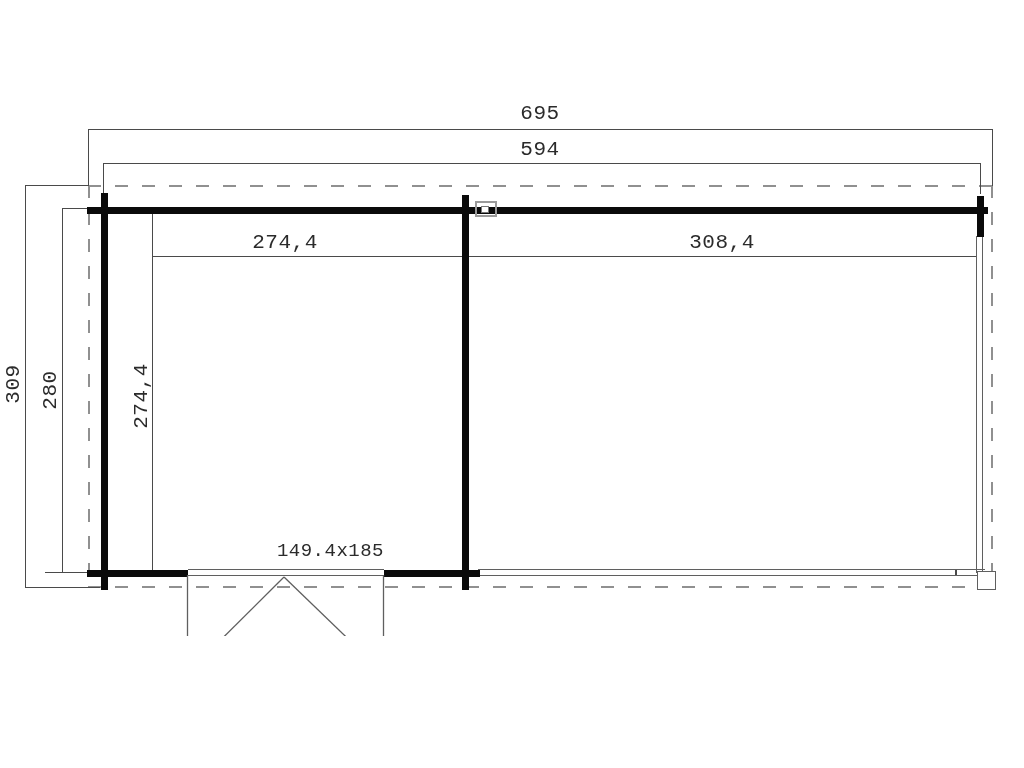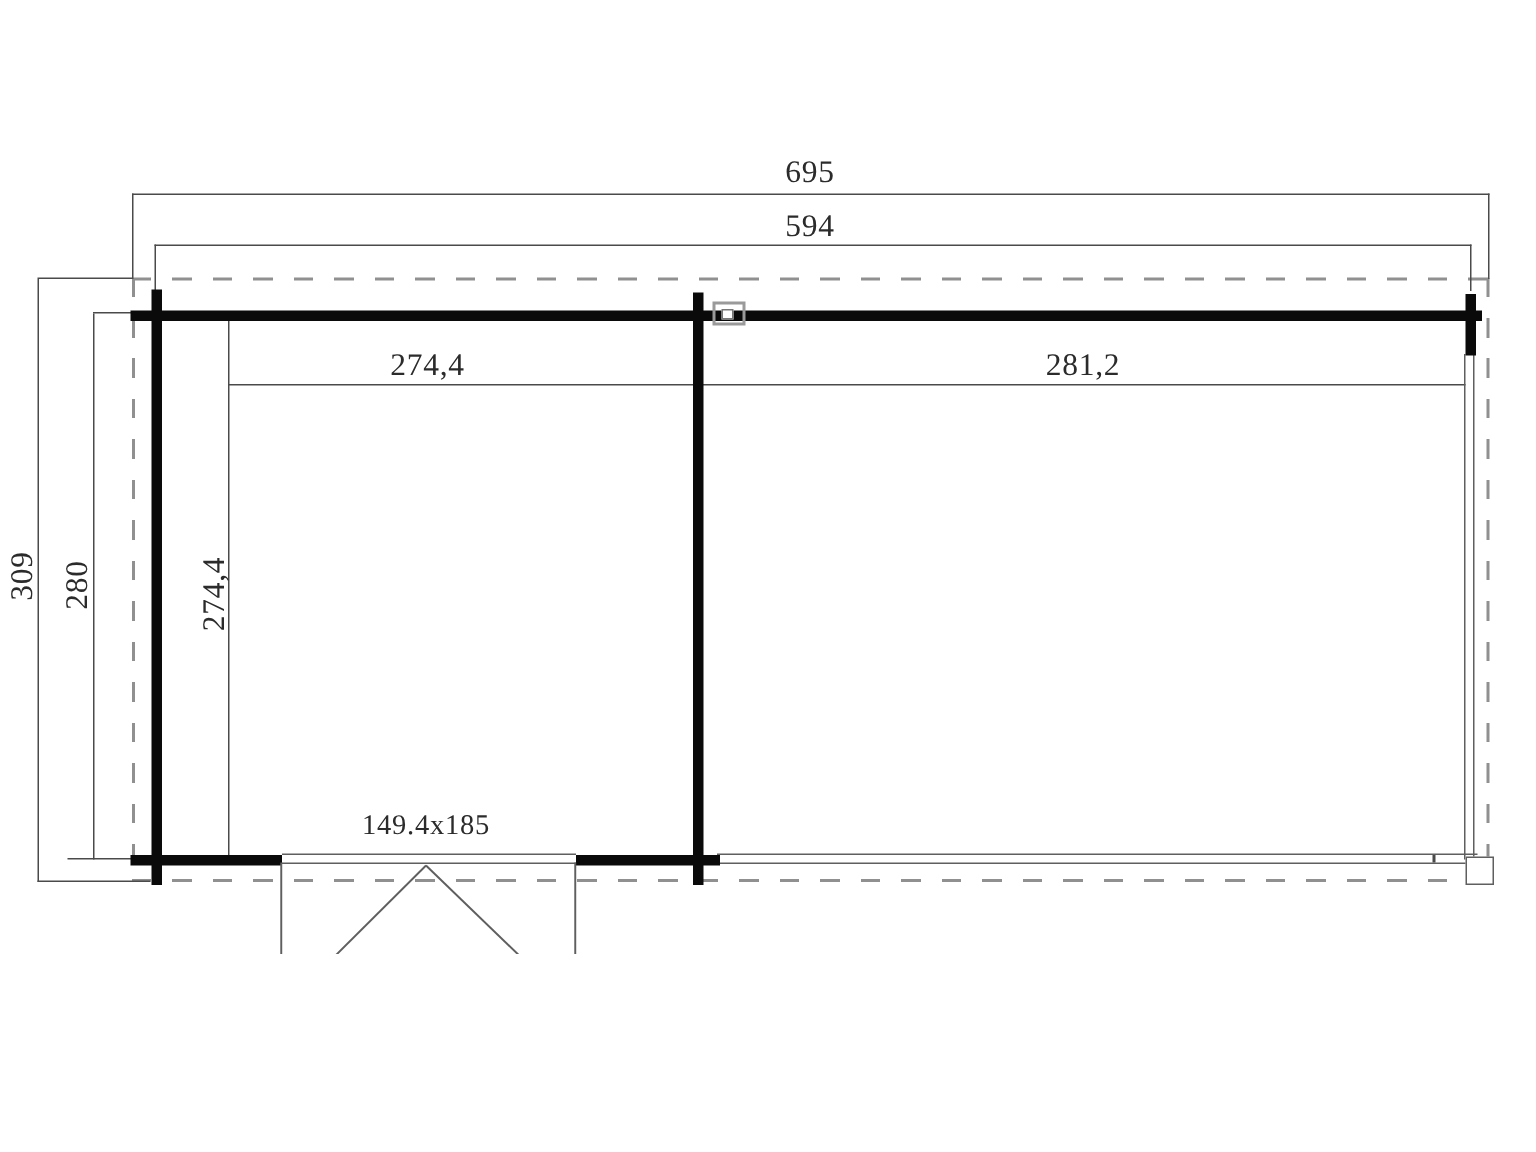--- a/index.html
+++ b/index.html
@@ -1,18 +1,18 @@
 <!DOCTYPE html>
 <html style="--wall: #0a0a0a; --thin-line: #4a4a4a; --dashed-line: #909090; --text: #2b2b2b; --background: #ffffff;"><head>
 <meta charset="utf-8">
 <style>
   html,body{margin:0;padding:0;background:#fff;}
   #canvas{
     position:relative;width:1024px;height:636px;background:var(--background,#fff);
-    font-family:Liberation Serif, serif;color:var(--text,#2b2b2b);
+    font-family:Liberation Mono, monospace;color:var(--text,#2b2b2b);
     overflow:hidden;
   }
   .lbl{position:absolute;font-size:21px;line-height:22px;text-align:center;width:200px;letter-spacing:.5px;}
   .lbl-sm{font-size:19px;line-height:20px;}
   .vlbl{position:absolute;font-size:21px;line-height:22px;text-align:center;width:100px;height:22px;transform:rotate(-90deg);letter-spacing:.5px;}
   .thin{position:absolute;background:var(--thin-line,#4a4a4a);}
   .hthin{height:1px;}
   .vthin{width:1px;}
   .wall{position:absolute;background:var(--wall,#0a0a0a);}
   .dash-h{position:absolute;height:2px;background:repeating-linear-gradient(90deg,var(--dashed-line,#909090) 0 13px,transparent 13px 27px);}
@@ -47,21 +47,21 @@
   <div class="thin hthin" style="left:25px;top:587px;width:75px;"></div>
   <div class="vlbl" style="left:-36px;top:373px;">309</div>
 
   <div class="thin vthin" style="left:62px;top:209px;height:364px;"></div>
   <div class="thin hthin" style="left:62px;top:208px;width:40px;"></div>
   <div class="thin hthin" style="left:45px;top:572px;width:57px;"></div>
   <div class="vlbl" style="left:1px;top:379px;">280</div>
 
   <div class="thin hthin" style="left:152px;top:256px;width:825px;"></div>
   <div class="lbl" style="left:185px;top:232px;">274,4</div>
-  <div class="lbl" style="left:622px;top:232px;">281,2</div>
+  <div class="lbl" style="left:622px;top:232px;">308,4</div>
 
   <div class="thin vthin" style="left:152px;top:214px;height:356px;"></div>
   <div class="vlbl" style="left:92px;top:385px;">274,4</div>
 
   <div class="dbl-v" style="left:976px;top:236px;width:7px;height:337px;"></div>
   <div class="dbl-h" style="left:478px;top:569px;width:507px;height:7px;"></div>
   <div class="thin" style="left:955px;top:570px;width:2px;height:5px;"></div>
   <div class="box" style="left:977px;top:571px;width:19px;height:19px;"></div>
 
   <div class="dbl-h" style="left:188px;top:569px;width:196px;height:7px;"></div>
@@ -77,15 +77,15 @@
     <div style="position:absolute;left:4px;top:3px;width:8px;height:7px;background:#fff;border:1px solid #777;box-sizing:border-box;"></div>
   </div>
 
   <svg style="left:186px;top:575px;" width="200" height="100" viewBox="0 0 200 100">
     <line x1="1.5" y1="0" x2="1.5" y2="98" stroke="#5f5f5f" stroke-width="1.3"></line>
     <line x1="1.5" y1="98" x2="98" y2="2" stroke="#5f5f5f" stroke-width="1.3"></line>
     <line x1="98" y1="2" x2="197.5" y2="98" stroke="#5f5f5f" stroke-width="1.3"></line>
     <line x1="197.5" y1="0" x2="197.5" y2="98" stroke="#5f5f5f" stroke-width="1.3"></line>
   </svg>
 
-  <div class="lbl lbl-sm" style="left:184px;top:541px;">149.4x185</div>
+  <div class="lbl lbl-sm" style="left:184px;top:541px;text-align:right;">149.4x185</div>
 
 </div>
 
 </body></html>

